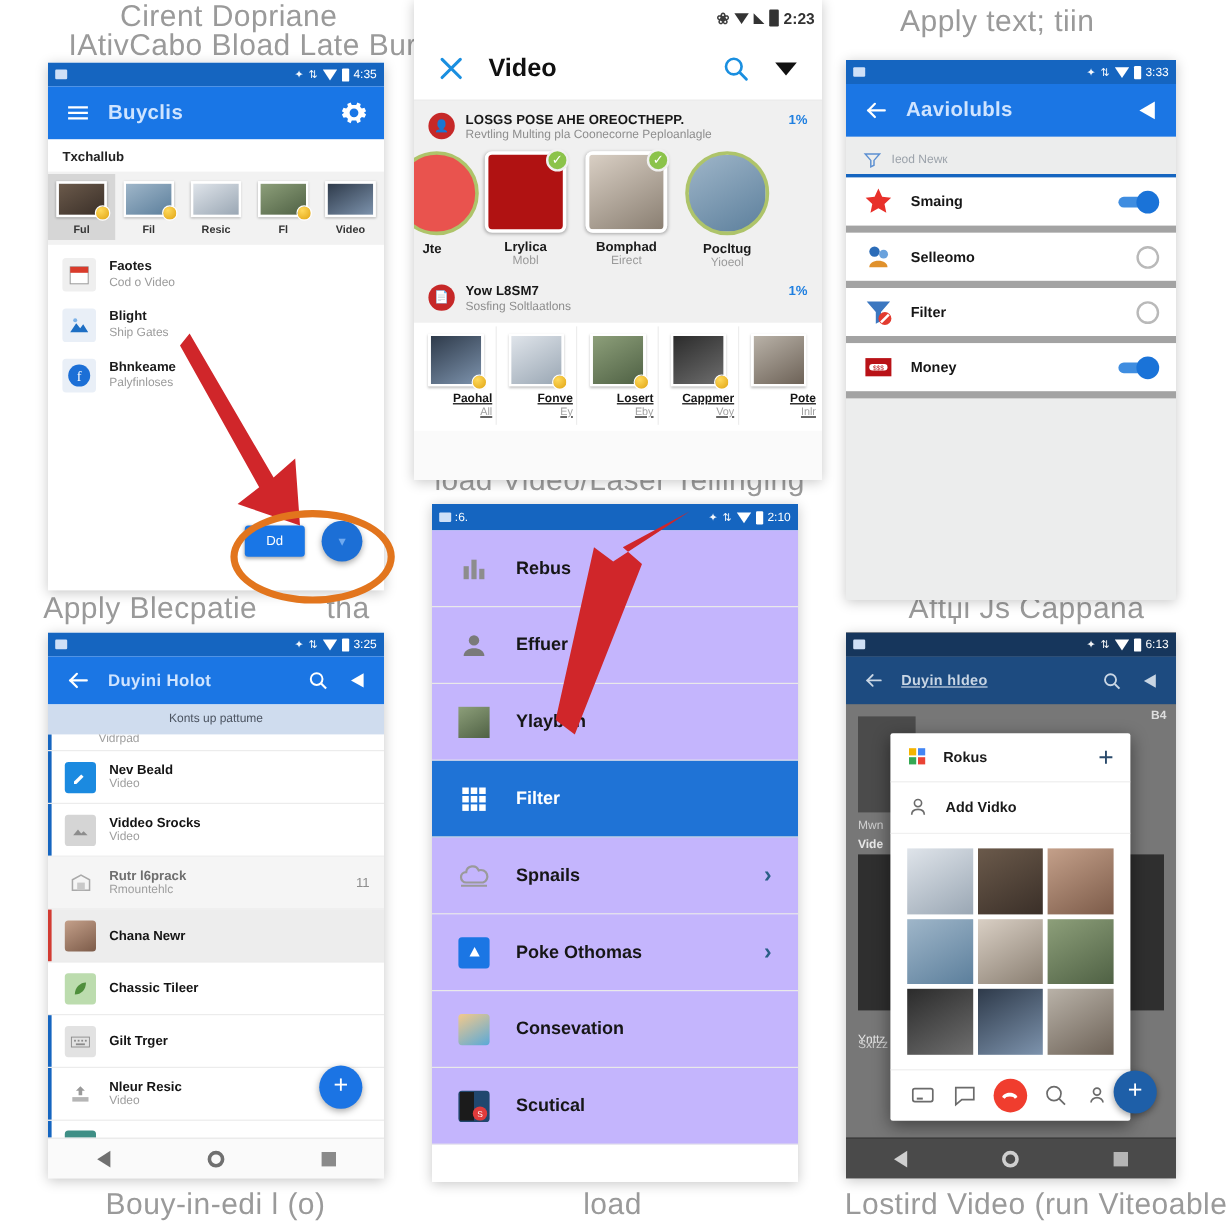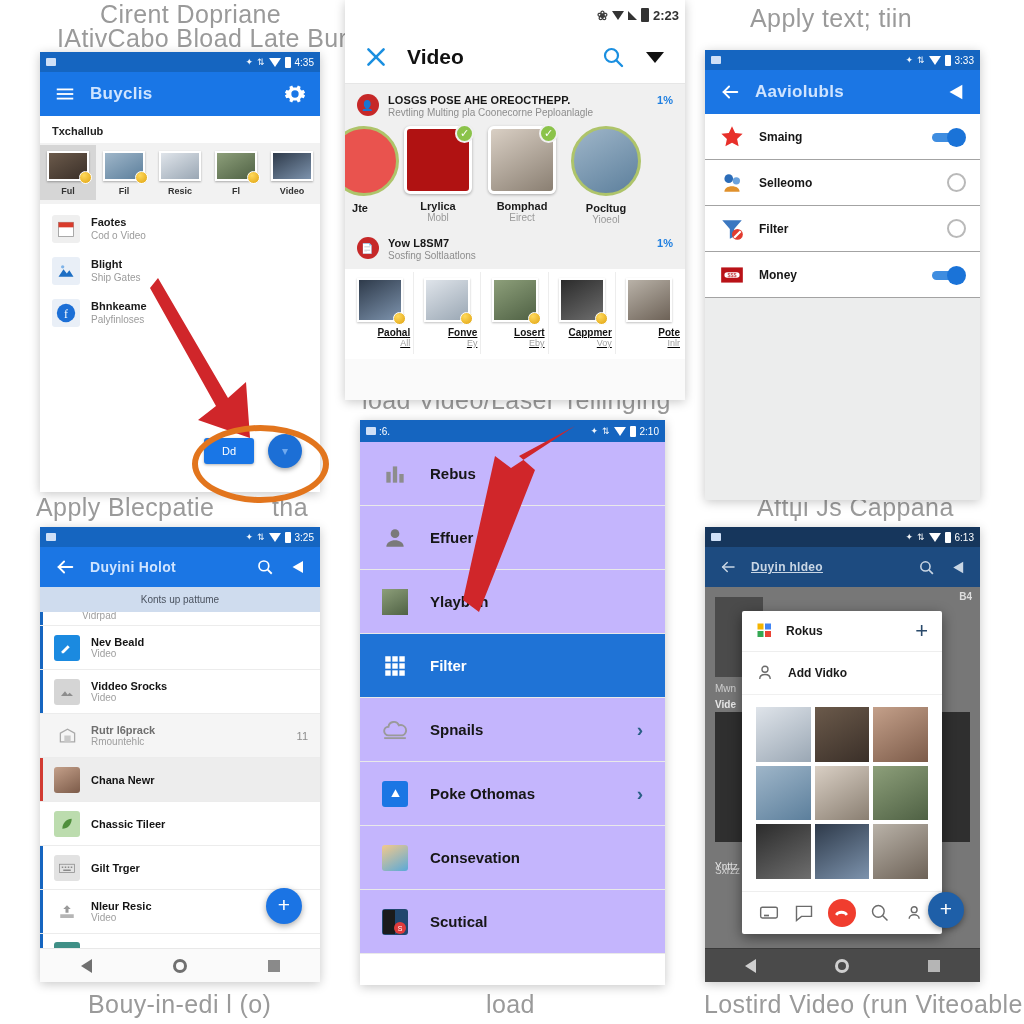--- a/index.html
+++ b/index.html
@@ -155,21 +155,21 @@
   #p3 { left: 705px; top: 50px; width: 275px; height: 450px; background: #eceded; }
   #p3 .statusbar { background: #1565c0; }
   #p3 .appbar { background: #1b76e4; }
   .p3-search {
     background: #eceded; padding: 11px 14px 4px; display: flex; align-items: center; gap: 8px;
     border-bottom: 3px solid #1565c0;
   }
   .p3-search-txt { font-size: 10px; color: #9ba2aa; }
   .p3-item {
     background: #fff; display: flex; align-items: center; gap: 14px; padding: 14px 14px;
-    border-bottom: 1px solid #a3a3a3; height: 46px;
+    border-bottom: 6px solid #a3a3a3; height: 46px;
   }
   .p3-label { font-size: 12px; font-weight: bold; color: #161616; }
   .p3-ico { width: 26px; height: 26px; flex: none; display:flex; align-items:center; justify-content:center; }
   .p3-toggle { margin-left: auto; width: 34px; height: 14px; position: relative; }
   .p3-toggle .track { position:absolute; left:0; top:3px; width: 26px; height: 9px; border-radius: 5px; background: #3f8de0; }
   .p3-toggle .knob { position:absolute; right:0; top:-2px; width: 19px; height: 19px; border-radius: 50%; background: #1a73d8; }
   .p3-radio { margin-left: auto; width: 19px; height: 19px; border-radius: 50%; border: 2px solid #b9b9b9; }
 
   
   #p4 { left: 40px; top: 527px; width: 280px; height: 455px; background: #fff; }
@@ -524,20 +524,28 @@
             </g>
           </svg>
       </span>
       <span class="title" style="color:#cfe4ff">Aaviolubls</span>
       <span class="spacer"></span>
       <span class="ic">
         <svg viewBox="0 0 24 24">
             <path fill="#fff" d="M20 4L6 12l14 8z"></path>
           </svg>
       </span>
+    </div>
+    <div class="p3-search">
+      <span style="width:16px;height:16px;display:inline-block">
+        <svg viewBox="0 0 24 24">
+            <path fill="none" stroke="#5b8fd1" stroke-width="1.8" d="M3 5h18l-7 8v6l-4 2v-8z"></path>
+          </svg>
+      </span>
+      <span class="p3-search-txt">Ieod Nеwк</span>
     </div>
 
     <div class="p3-item">
       <span class="p3-ico">
         <svg viewBox="0 0 24 24">
             <path fill="#e8302a" d="M12 2l2.9 6.3 6.9.8-5.1 4.7 1.4 6.8L12 17.2 5.9 20.6l1.4-6.8L2.2 9.1l6.9-.8z"></path>
           </svg>
       </span>
       <span class="p3-label">Smaing</span>
       <span class="p3-toggle">

